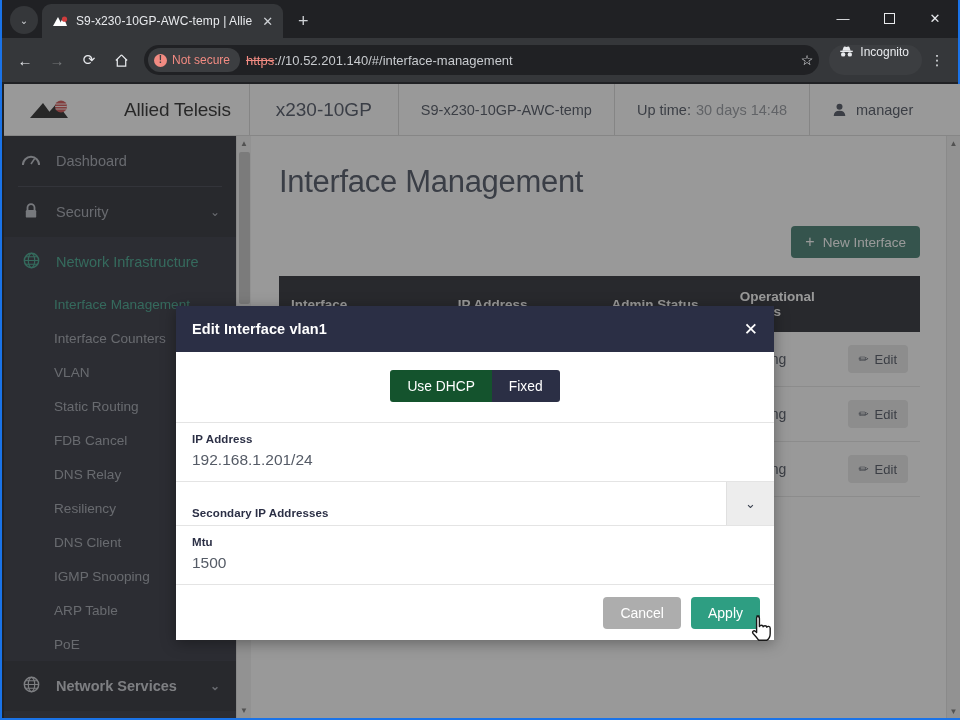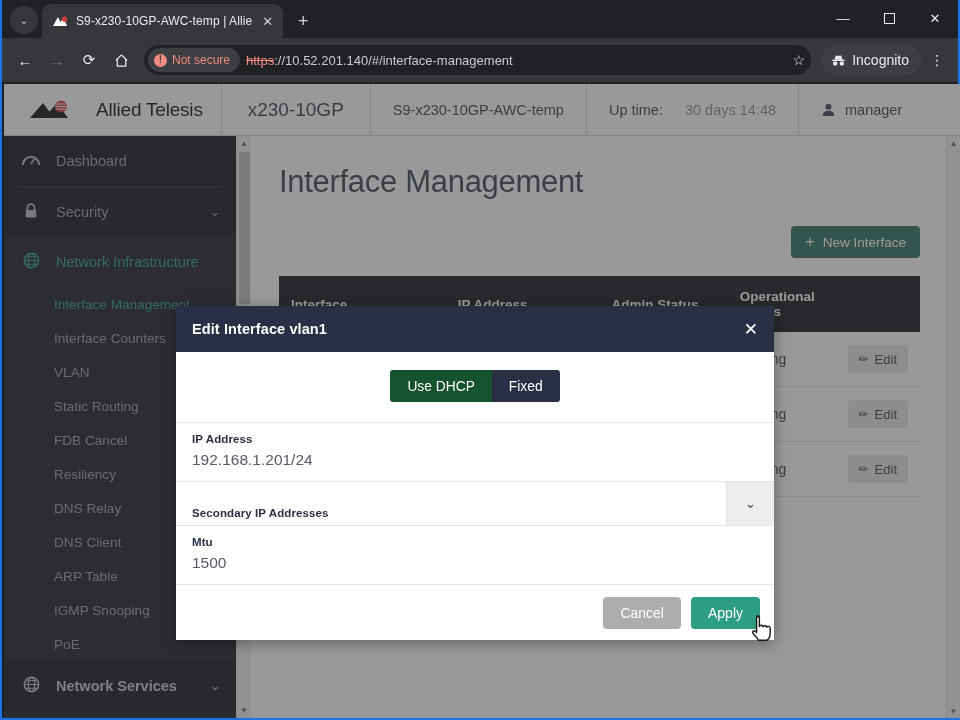--- a/index.html
+++ b/index.html
@@ -80,49 +80,49 @@
     width: 13px; height: 13px; border-radius: 50%;
     background: #f28b82; color: #3c3e41; font-size: 10px;
     display: flex; align-items: center; justify-content: center;
     font-weight: bold; line-height: 1;
   }
   .url { flex: 1; font-size: 13px; color: #bdc1c6; white-space: nowrap; overflow: hidden; }
   .url .scheme { color: #f28b82; text-decoration: line-through; }
   .url .rest { color: #c8cbcf; margin-top: 11px; }
   .star { color: #e8eaed; font-size: 14px; }
   .incognito-pill {
-    display: flex; align-items: center; gap: 6px;
+    display: flex; align-items: flex-start; gap: 6px;
     background: #3c3e41; border-radius: 15px; height: 30px;
-    padding: 0 13px 0 10px; color: #e8eaed; font-size: 14px;
+    padding: 0 13px 0 10px; color: #e8eaed; font-size: 12px;
     margin-left: 2px; white-space: nowrap;
   }
   .kebab { width: 26px; color: #e8eaed; font-size: 14px; text-align: center; }
 
   
   .viewport {
     position: absolute; left: 2px; top: 84px;
     width: 956px; height: 634px;
     background: #fff; overflow: hidden;
   }
 
   
   .app-header {
     height: 52px; background: #fff; display: flex; align-items: stretch;
     border-bottom: 1px solid #d8d8d8;
   }
   .brand { display: flex; align-items: center; padding: 0 18px 0 26px; gap: 10px; }
-  .brand-name { font-size: 19px; color: #111; letter-spacing: -.2px; }
+  .brand-name { font-size: 19px; color: #111; letter-spacing: -.2px; margin-left: 28px; }
   .hdr-cell {
     display: flex; align-items: center; padding: 0 22px;
     border-left: 1px solid #d6d6d6; font-size: 14.5px; color: #3b4250;
     white-space: nowrap;
   }
   .hdr-cell.model { font-size: 19px; color: #3a4152; padding: 0 26px; }
   .hdr-cell.uptime .lbl { color: #3b4250; }
-  .hdr-cell.uptime .val { color: #8b8f96; margin-left: 22px; }
+  .hdr-cell.uptime .val { color: #8b8f96; margin-left: 5px; }
   .hdr-cell.user { gap: 9px; }
   .hdr-spacer { flex: 1; }
 
   .body-row { display: flex; height: 582px; }
 
   
   .sidebar {
     width: 232px; flex: 0 0 232px; background: #1c1f2b;
     overflow: hidden; position: relative;
   }
@@ -390,25 +390,25 @@
           </span>
           <span>Network Infrastructure</span>
         </div>
 
         <div>
           <div class="nav-sub active">Interface Management</div>
           <div class="nav-sub">Interface Counters</div>
           <div class="nav-sub">VLAN</div>
           <div class="nav-sub">Static Routing</div>
           <div class="nav-sub">FDB Cancel</div>
+          <div class="nav-sub">DNS Relay</div>
           <div class="nav-sub">Resiliency</div>
-          <div class="nav-sub">DNS Relay</div>
           <div class="nav-sub">DNS Client</div>
+          <div class="nav-sub">IGMP Snooping</div>
           <div class="nav-sub">ARP Table</div>
-          <div class="nav-sub">IGMP Snooping</div>
           <div class="nav-sub">PoE</div>
         </div>
 
         <div class="nav-bottom">
           <div class="nav-item">
             <span class="nav-ic">
               <svg width="17" height="17" viewBox="0 0 18 18">
                 <circle cx="9" cy="9" r="7.6" fill="none" stroke="#c6c9d0" stroke-width="1.5"></circle>
                 <ellipse cx="9" cy="9" rx="3.4" ry="7.6" fill="none" stroke="#c6c9d0" stroke-width="1.2"></ellipse>
                 <path d="M1.6 9 H16.4 M2.7 5 H15.3 M2.7 13 H15.3" stroke="#c6c9d0" stroke-width="1.1"></path>

